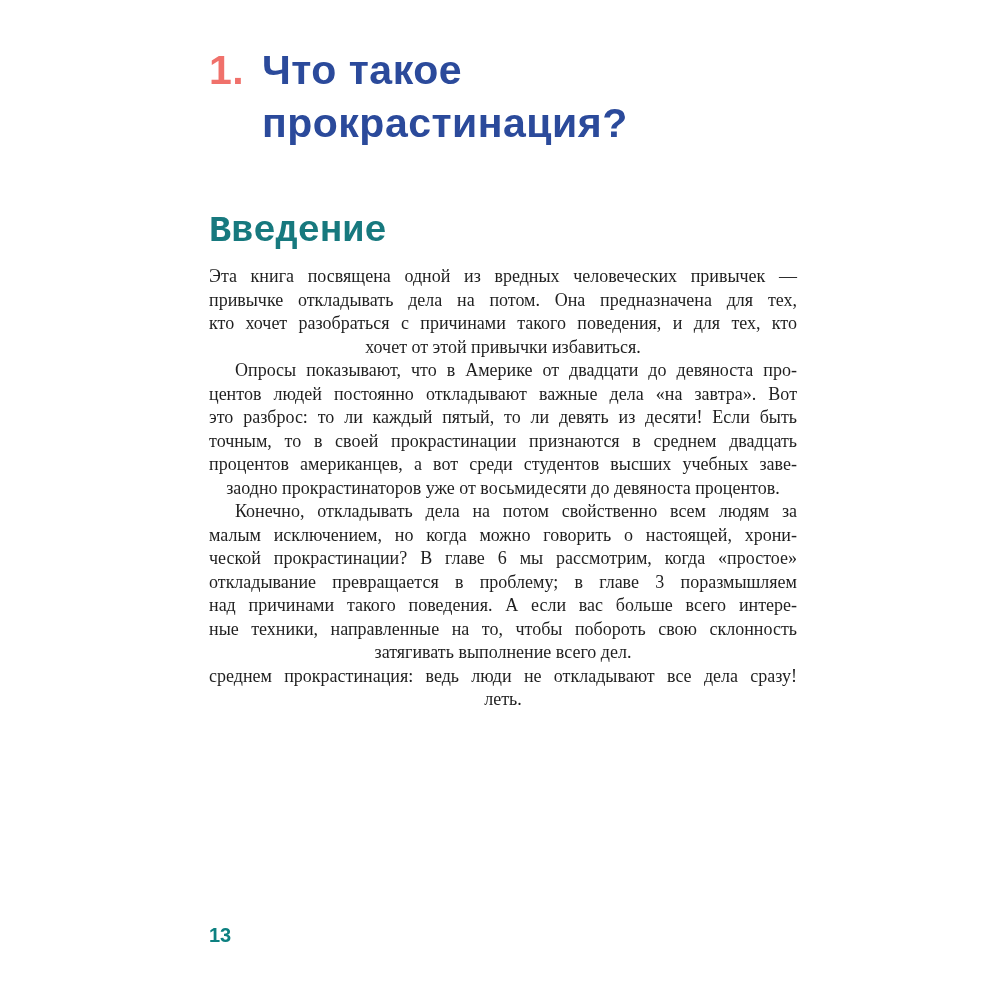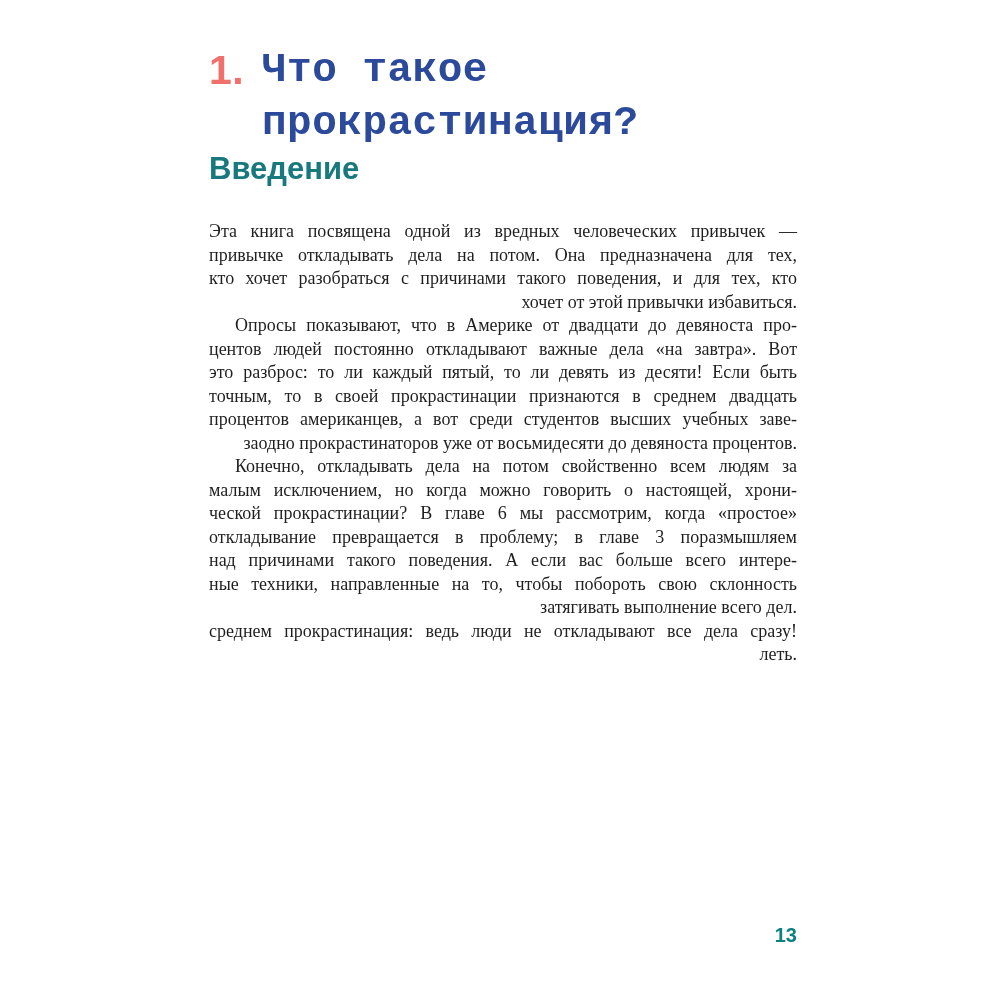--- a/index.html
+++ b/index.html
@@ -24,49 +24,50 @@
   .chapter-number {
     flex: 0 0 53px;
     font-family: "Liberation Sans", sans-serif;
     font-weight: 700;
     font-size: 41px;
     line-height: 53px;
     color: var(--coral, #F0716B);
     letter-spacing: 0.5px;
   }
   .chapter-title {
-    font-family: Liberation Mono, monospace;
+    font-family: Liberation Sans, sans-serif;
     font-weight: 700;
     font-size: 41px;
     line-height: 53px;
     color: var(--navy, #2B4A9B);
     letter-spacing: 0.5px;
   }
   .section-title {
-    font-family: Liberation Sans, sans-serif;
+    margin-top: 62px;
+    font-family: Liberation Mono, monospace;
     font-weight: 700;
-    font-size: 31px;
+    font-size: 37px;
     line-height: 38px;
     color: var(--teal, #17797E);
   }
   .body-text {
-    margin-top: 32px;
+    margin-top: 15px;
     color: var(--ink, #1F1F1F);
     font-size: 18px;
     line-height: 23.5px;
   }
-  .line { text-align: right; }
+  .line { text-align: center; }
   .line.just { text-align: justify; text-align-last: justify; }
   .line.ind  { text-indent: 26px; }
   .footer {
     position: absolute;
     left: 209px;
     top: 924px;
     width: 588px;
-    text-align: right;
+    text-align: left;
     font-family: "Liberation Sans", sans-serif;
     font-weight: 700;
     font-size: 20px;
     color: var(--tealnum, #0D8080);
   }
 </style>
 </head>
 <body>
 
 <div class="page">

